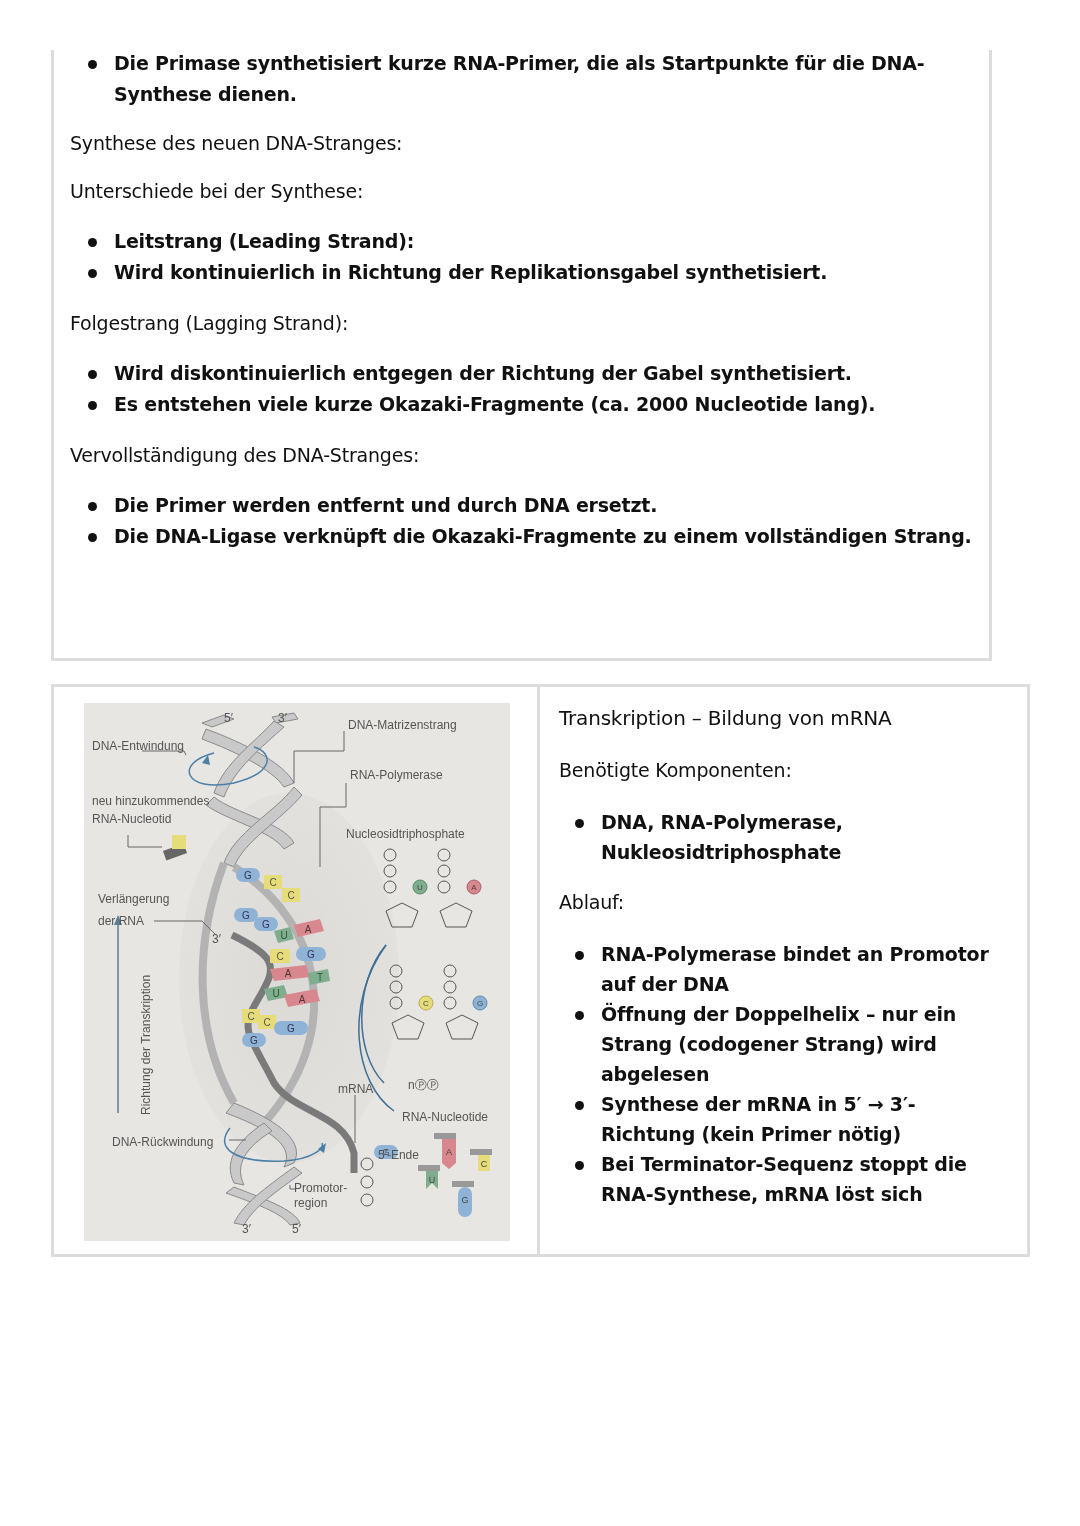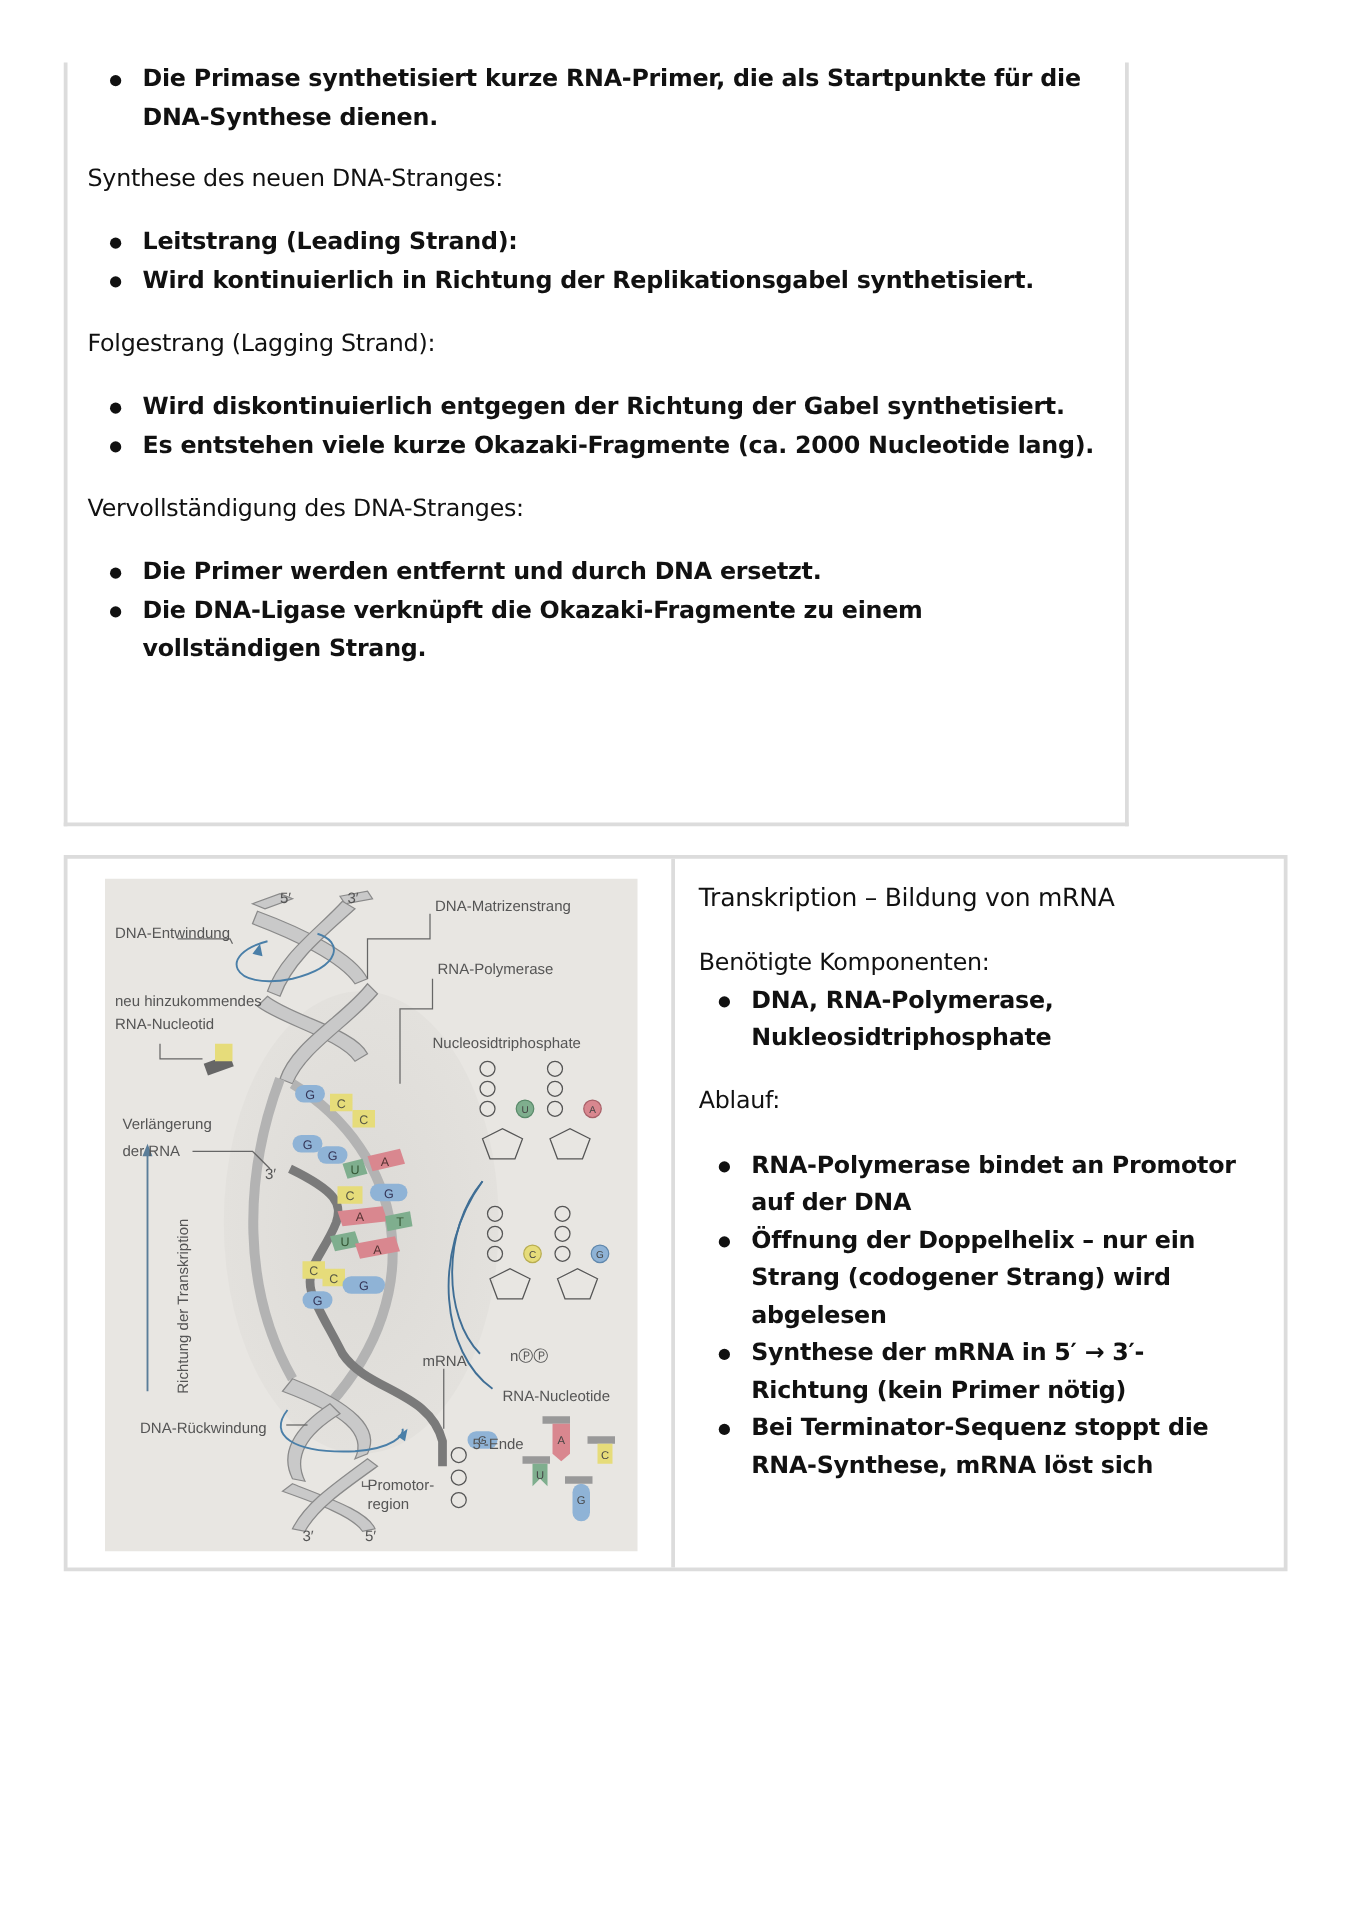--- a/index.html
+++ b/index.html
@@ -1,20 +1,20 @@
 <!DOCTYPE html>
 <html><head>
   <meta charset="utf-8">
   <style>
     * { box-sizing: border-box; margin: 0; padding: 0; }
     html, body { width: 1080px; height: 1526px; background: #ffffff; overflow: hidden; }
     body { position: relative; font-family: "DejaVu Sans", sans-serif; color: #111111; }
 
     .card1 {
-      position: absolute; left: 51px; top: 50px; width: 852px; height: 611px;
+      position: absolute; left: 51px; top: 50px; width: 941px; height: 611px;
       border-left: 3px solid #dcdcdc; border-right: 3px solid #dcdcdc; border-bottom: 3px solid #dcdcdc;
       overflow: hidden; background: #fff;
     }
     .card1-inner { position: absolute; left: 16px; top: 0; right: 16px; }
     .h { font-weight: normal; font-size: 19px; line-height: 30px; letter-spacing: -0.2px; }
     ul.b { list-style: none; margin-left: 16px; }
     ul.b li { position: relative; padding-left: 28px; font-weight: bold; font-size: 19px; line-height: 31px; letter-spacing: -0.2px; }
     ul.b li::before { content: ""; position: absolute; left: 2px; top: 12px; width: 9px; height: 9px; border-radius: 50%; background: #111; }
 
     .card2 {
@@ -34,20 +34,21 @@
 <body>
 
 <div class="card1">
   <div class="card1-inner">
     <ul class="b" style="margin-top:-2px;">
       <li style="line-height:31px;">Die Primase synthetisiert kurze RNA-Primer, die als Startpunkte für die DNA-Synthese dienen.</li>
     </ul>
 
     <div class="h" style="margin-top:18px;">Synthese des neuen DNA-Stranges:</div>
 
+    <div class="h" style="margin-top:18px;">Unterschiede bei der Synthese:</div>
     <ul class="b" style="margin-top:20px;">
       <li>Leitstrang (Leading Strand):</li>
       <li>Wird kontinuierlich in Richtung der Replikationsgabel synthetisiert.</li>
     </ul>
 
     <div class="h" style="margin-top:20px;">Folgestrang (Lagging Strand):</div>
     <ul class="b" style="margin-top:20px;">
       <li>Wird diskontinuierlich entgegen der Richtung der Gabel synthetisiert.</li>
       <li>Es entstehen viele kurze Okazaki-Fragmente (ca. 2000 Nucleotide lang).</li>
     </ul>
@@ -233,21 +234,21 @@
         <text class="lbl" x="210" y="504">region</text>
         <text class="lbl" x="158" y="530">3′</text>
         <text class="lbl" x="208" y="530">5′</text>
       </svg>
     </div>
   </div>
 
   <div class="col-right">
     <div class="h" style="font-size:20px;">Transkription – Bildung von mRNA</div>
     <div class="h" style="margin-top:22px;">Benötigte Komponenten:</div>
-    <ul class="b" style="margin-left:14px;">
+    <ul class="b" style="margin-top:22px; margin-left:14px;">
       <li>DNA, RNA-Polymerase, Nukleosidtriphosphate</li>
     </ul>
     <div class="h" style="margin-top:20px;">Ablauf:</div>
     <ul class="b" style="margin-top:22px; margin-left:14px;">
       <li>RNA-Polymerase bindet an Promotor auf der DNA</li>
       <li>Öffnung der Doppelhelix – nur ein Strang (codogener Strang) wird abgelesen</li>
       <li>Synthese der mRNA in 5′ → 3′-Richtung (kein Primer nötig)</li>
       <li>Bei Terminator-Sequenz stoppt die RNA-Synthese, mRNA löst sich</li>
     </ul>
   </div>

